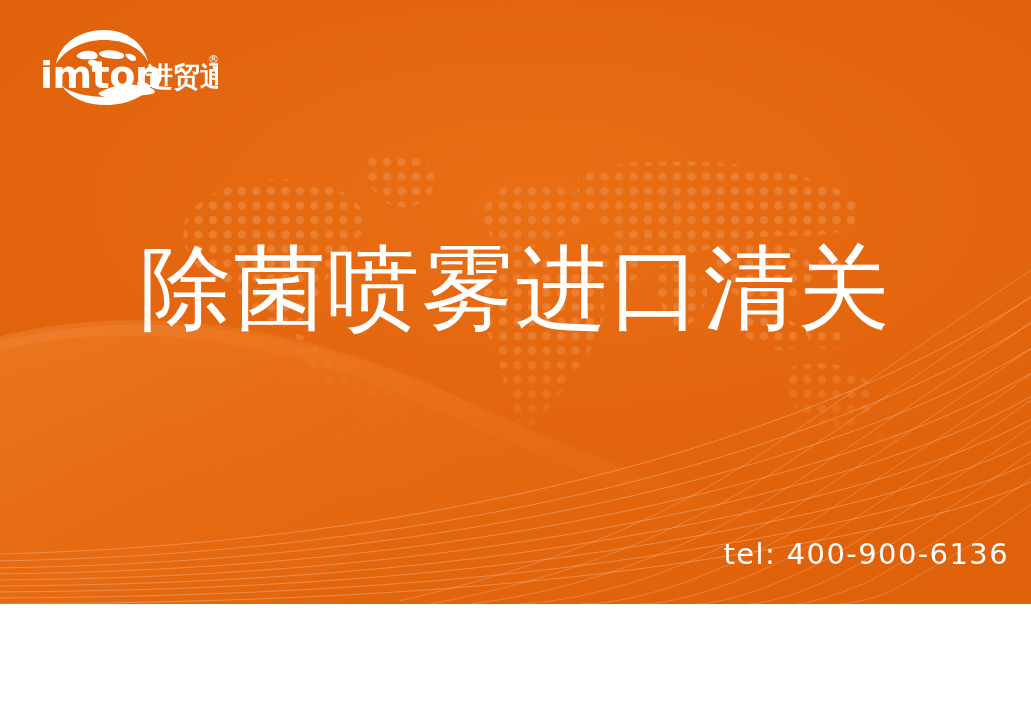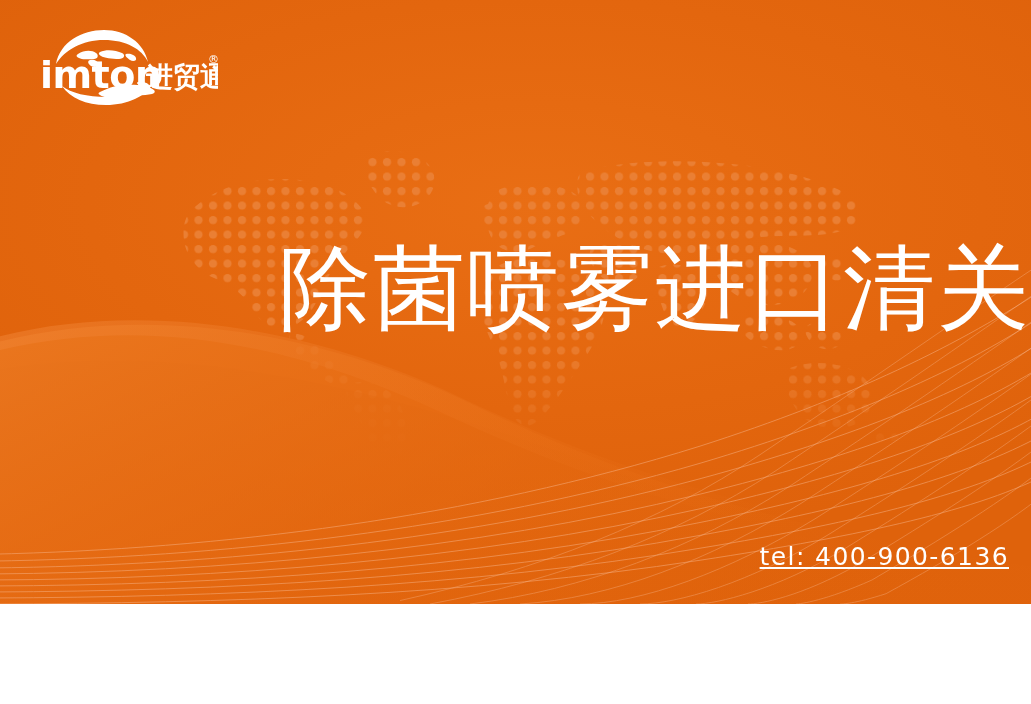--- a/index.html
+++ b/index.html
@@ -77,33 +77,32 @@
     text-align: center;
     color: #ffffff;
     font-family: "DejaVu Sans", "Liberation Sans", sans-serif;
     font-weight: 400;
     font-size: 92px;
     line-height: 113px;
     letter-spacing: 2px;
     white-space: nowrap;
     text-rendering: geometricPrecision;
   }
-  .headline .hl-line { display: block; text-align: right; }
+  .headline .hl-line { display: block; }
 
   
   .tel {
     position: absolute;
     right: 22px;
     bottom: 33px;
     color: #ffffff;
     font-family: "DejaVu Sans", "Liberation Sans", sans-serif;
-    font-size: 25px;
+    font-size: 29px;
     letter-spacing: 1.4px;
     white-space: nowrap;
-    text-decoration: underline;
   }
 </style>
 </head>
 <body>
 
 <div id="banner">
 
   <div class="bg-base"></div>
 
   <div class="dotmap-wrap">

